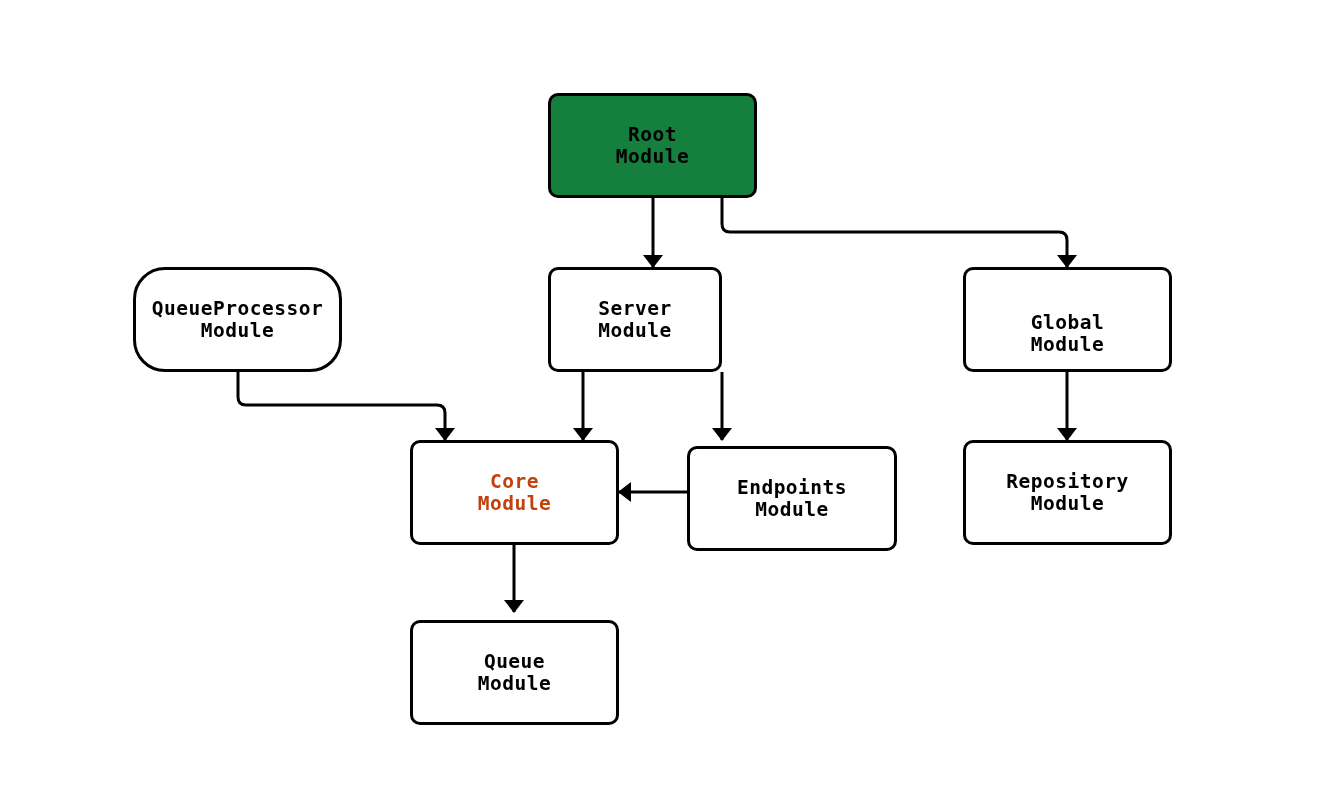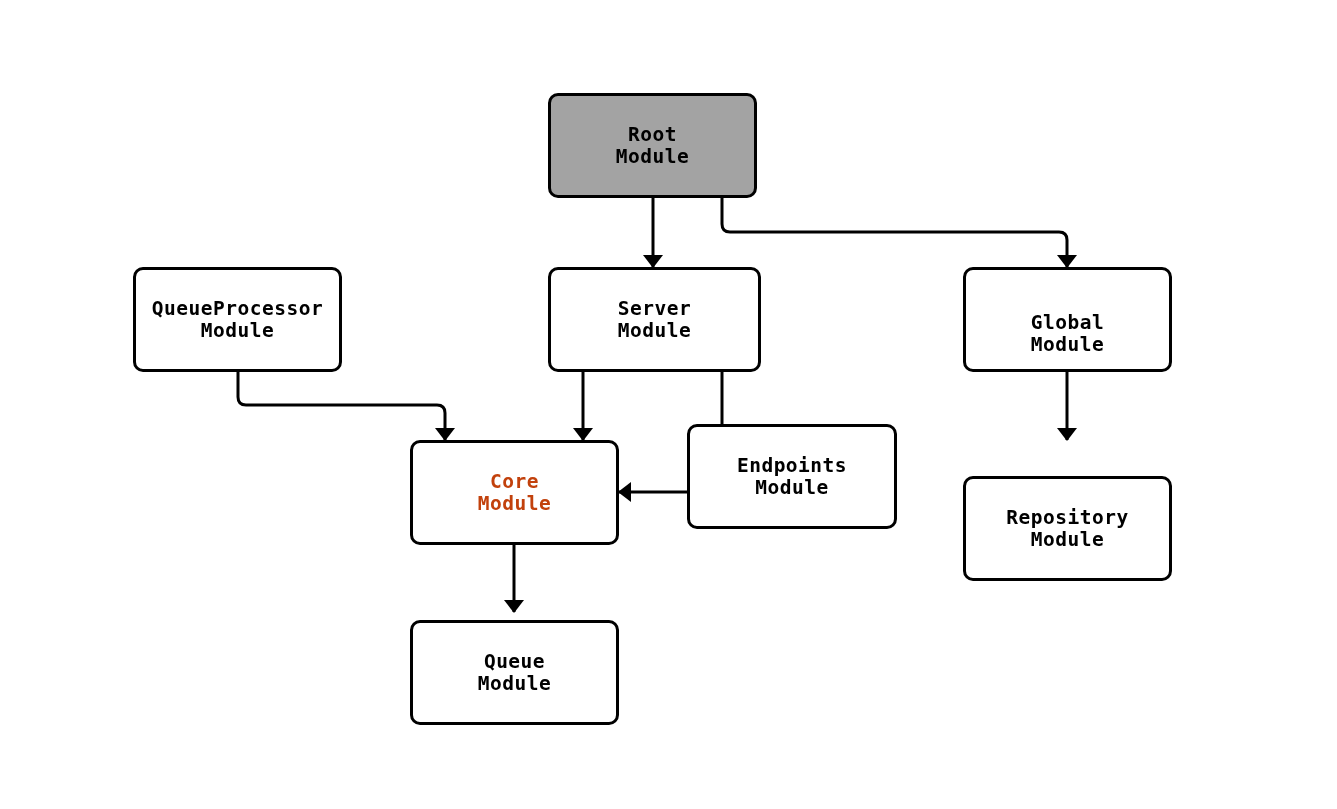--- a/index.html
+++ b/index.html
@@ -61,45 +61,45 @@
   <path class="edge" d="M653,198 L653,267" stroke="#000000" stroke-width="3" marker-end="url(#arrowhead)"></path>
       <path class="edge" d="M722,198 L722,224 Q722,232 730,232 L1059,232 Q1067,232 1067,240 L1067,267" stroke="#000000" stroke-width="3" marker-end="url(#arrowhead)"></path>
       <path class="edge" d="M238,372 L238,397 Q238,405 246,405 L437,405 Q445,405 445,413 L445,440" stroke="#000000" stroke-width="3" marker-end="url(#arrowhead)"></path>
       <path class="edge" d="M583,372 L583,440" stroke="#000000" stroke-width="3" marker-end="url(#arrowhead)"></path>
       <path class="edge" d="M722,372 L722,440" stroke="#000000" stroke-width="3" marker-end="url(#arrowhead)"></path>
       <path class="edge" d="M1067,372 L1067,440" stroke="#000000" stroke-width="3" marker-end="url(#arrowhead)"></path>
       <path class="edge" d="M687,492 L619,492" stroke="#000000" stroke-width="3" marker-end="url(#arrowhead)"></path>
       <path class="edge" d="M514,545 L514,612" stroke="#000000" stroke-width="3" marker-end="url(#arrowhead)"></path>
     </svg>
   <div>
-      <div class="node" style="left: 548px; top: 93px; width: 209px; height: 105px; border-color: rgb(0, 0, 0); background: #a3a3a3;">
+      <div class="node" style="left: 548px; top: 93px; width: 209px; height: 105px; border-color: rgb(0, 0, 0); background: #15803d;">
         <span class="node-label" style="color: rgb(0, 0, 0);">Root
 Module</span>
       </div>
-      <div class="node" style="left: 133px; top: 267px; width: 209px; height: 105px; border-color: rgb(0, 0, 0); background: rgb(255, 255, 255);">
+      <div class="node" style="left: 133px; top: 267px; width: 209px; height: 105px; border-color: rgb(0, 0, 0); background: rgb(255, 255, 255); border-radius: 32px;">
         <span class="node-label" style="color: rgb(0, 0, 0);">QueueProcessor
 Module</span>
       </div>
-      <div class="node" style="left: 548px; top: 267px; width: 213px; height: 105px; border-color: rgb(0, 0, 0); background: rgb(255, 255, 255); align-items: center;">
+      <div class="node" style="left: 548px; top: 267px; width: 174px; height: 105px; border-color: rgb(0, 0, 0); background: rgb(255, 255, 255); align-items: center;">
         <span class="node-label" style="color: rgb(0, 0, 0);">Server
 Module</span>
       </div>
       <div class="node" style="left: 963px; top: 267px; width: 209px; height: 105px; border-color: rgb(0, 0, 0); background: rgb(255, 255, 255);">
         <span class="node-label" style="color: rgb(0, 0, 0); margin-top: 28px;">Global
 Module</span>
       </div>
       <div class="node" style="left: 410px; top: 440px; width: 209px; height: 105px; border-color: rgb(0, 0, 0); background: rgb(255, 255, 255);">
         <span class="node-label" style="color: #c2410c;">Core
 Module</span>
       </div>
-      <div class="node" style="left: 687px; top: 424px; width: 210px; height: 105px; border-color: rgb(0, 0, 0); background: rgb(255, 255, 255);">
+      <div class="node" style="left: 687px; top: 446px; width: 210px; height: 105px; border-color: rgb(0, 0, 0); background: rgb(255, 255, 255);">
         <span class="node-label" style="color: rgb(0, 0, 0);">Endpoints
 Module</span>
       </div>
-      <div class="node" style="left: 963px; top: 440px; width: 209px; height: 105px; border-color: rgb(0, 0, 0); background: rgb(255, 255, 255); margin-top: 36px;">
+      <div class="node" style="left: 963px; top: 440px; width: 209px; height: 105px; border-color: rgb(0, 0, 0); background: rgb(255, 255, 255);">
         <span class="node-label" style="color: rgb(0, 0, 0);">Repository
 Module</span>
       </div>
       <div class="node" style="left: 410px; top: 612px; width: 209px; height: 105px; border-color: rgb(0, 0, 0); background: rgb(255, 255, 255); margin-top: 8px;">
         <span class="node-label" style="color: rgb(0, 0, 0);">Queue
 Module</span>
       </div>
     </div>
 </div>
 

